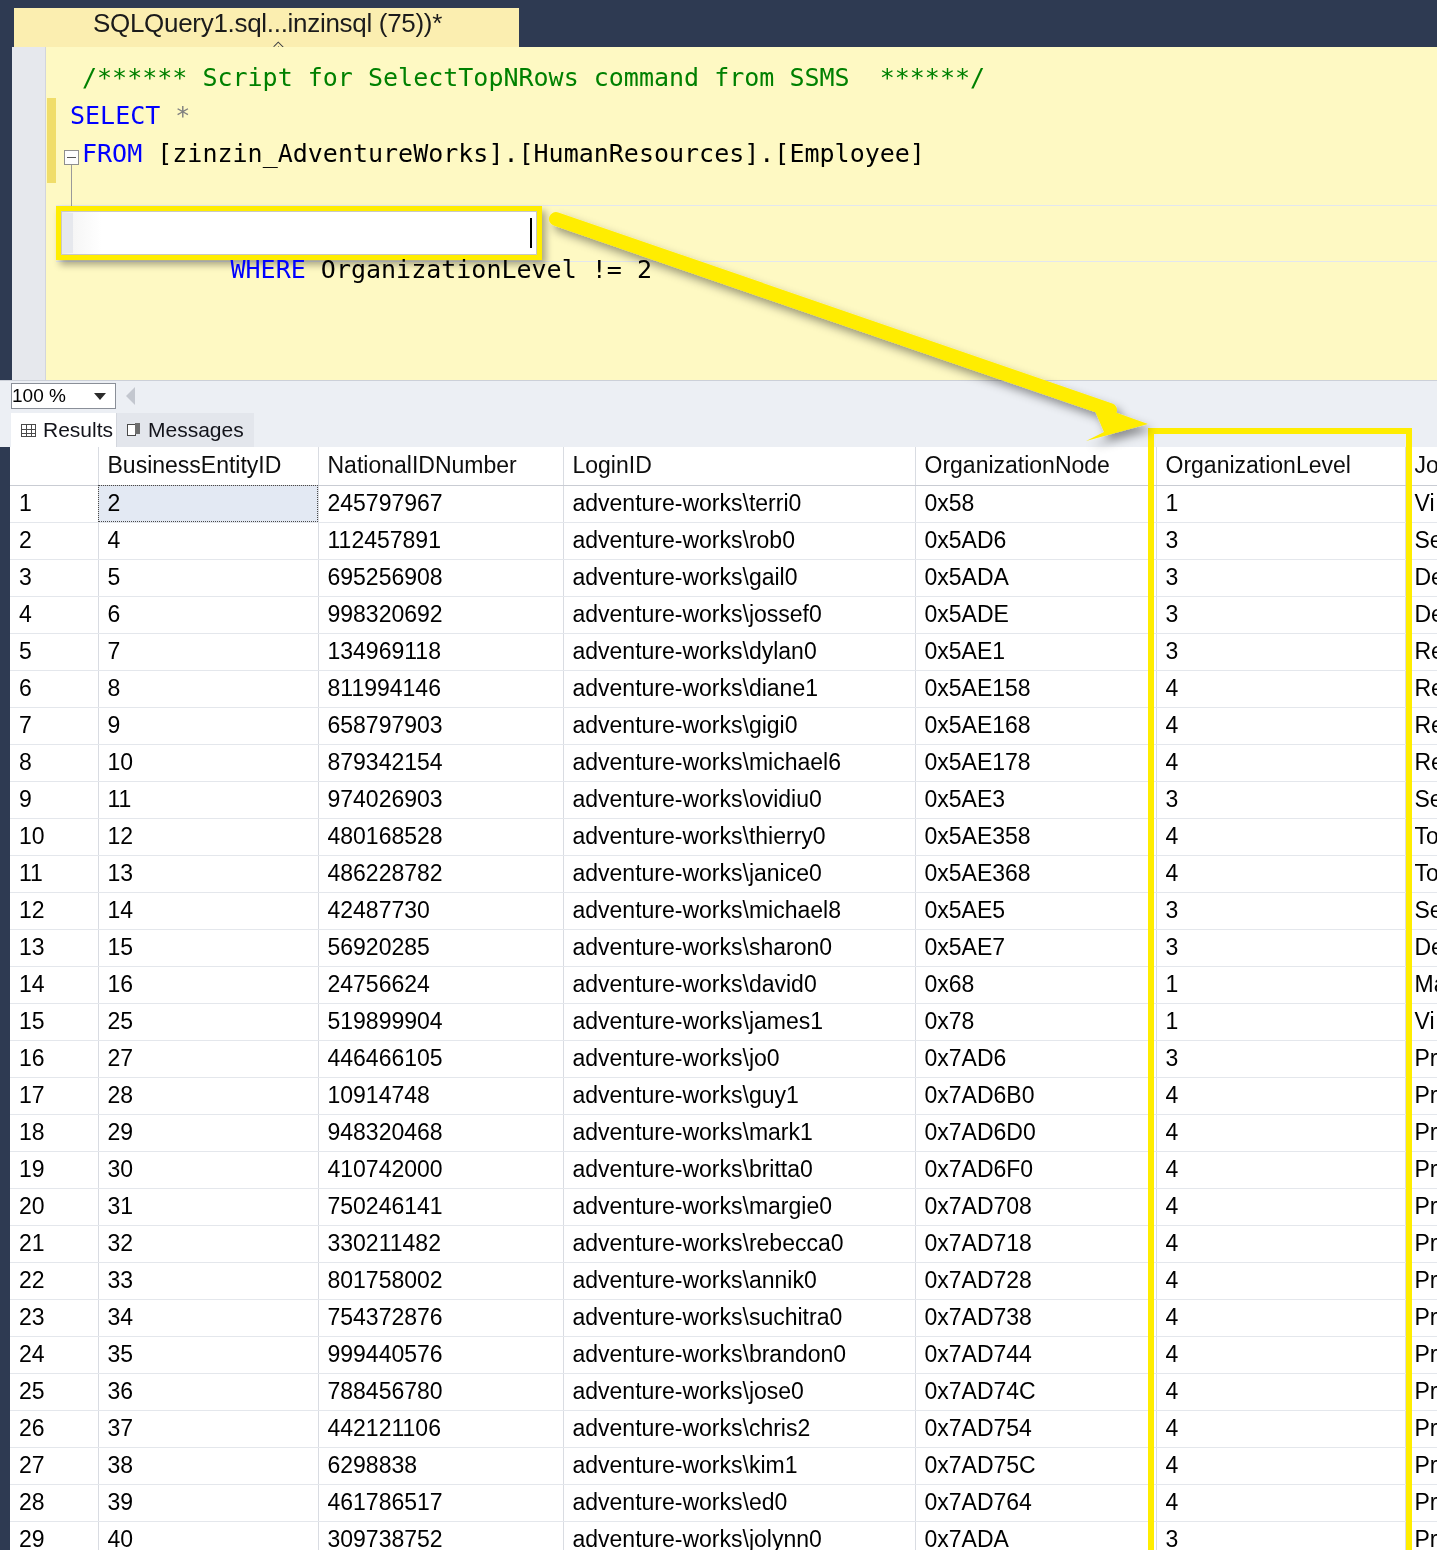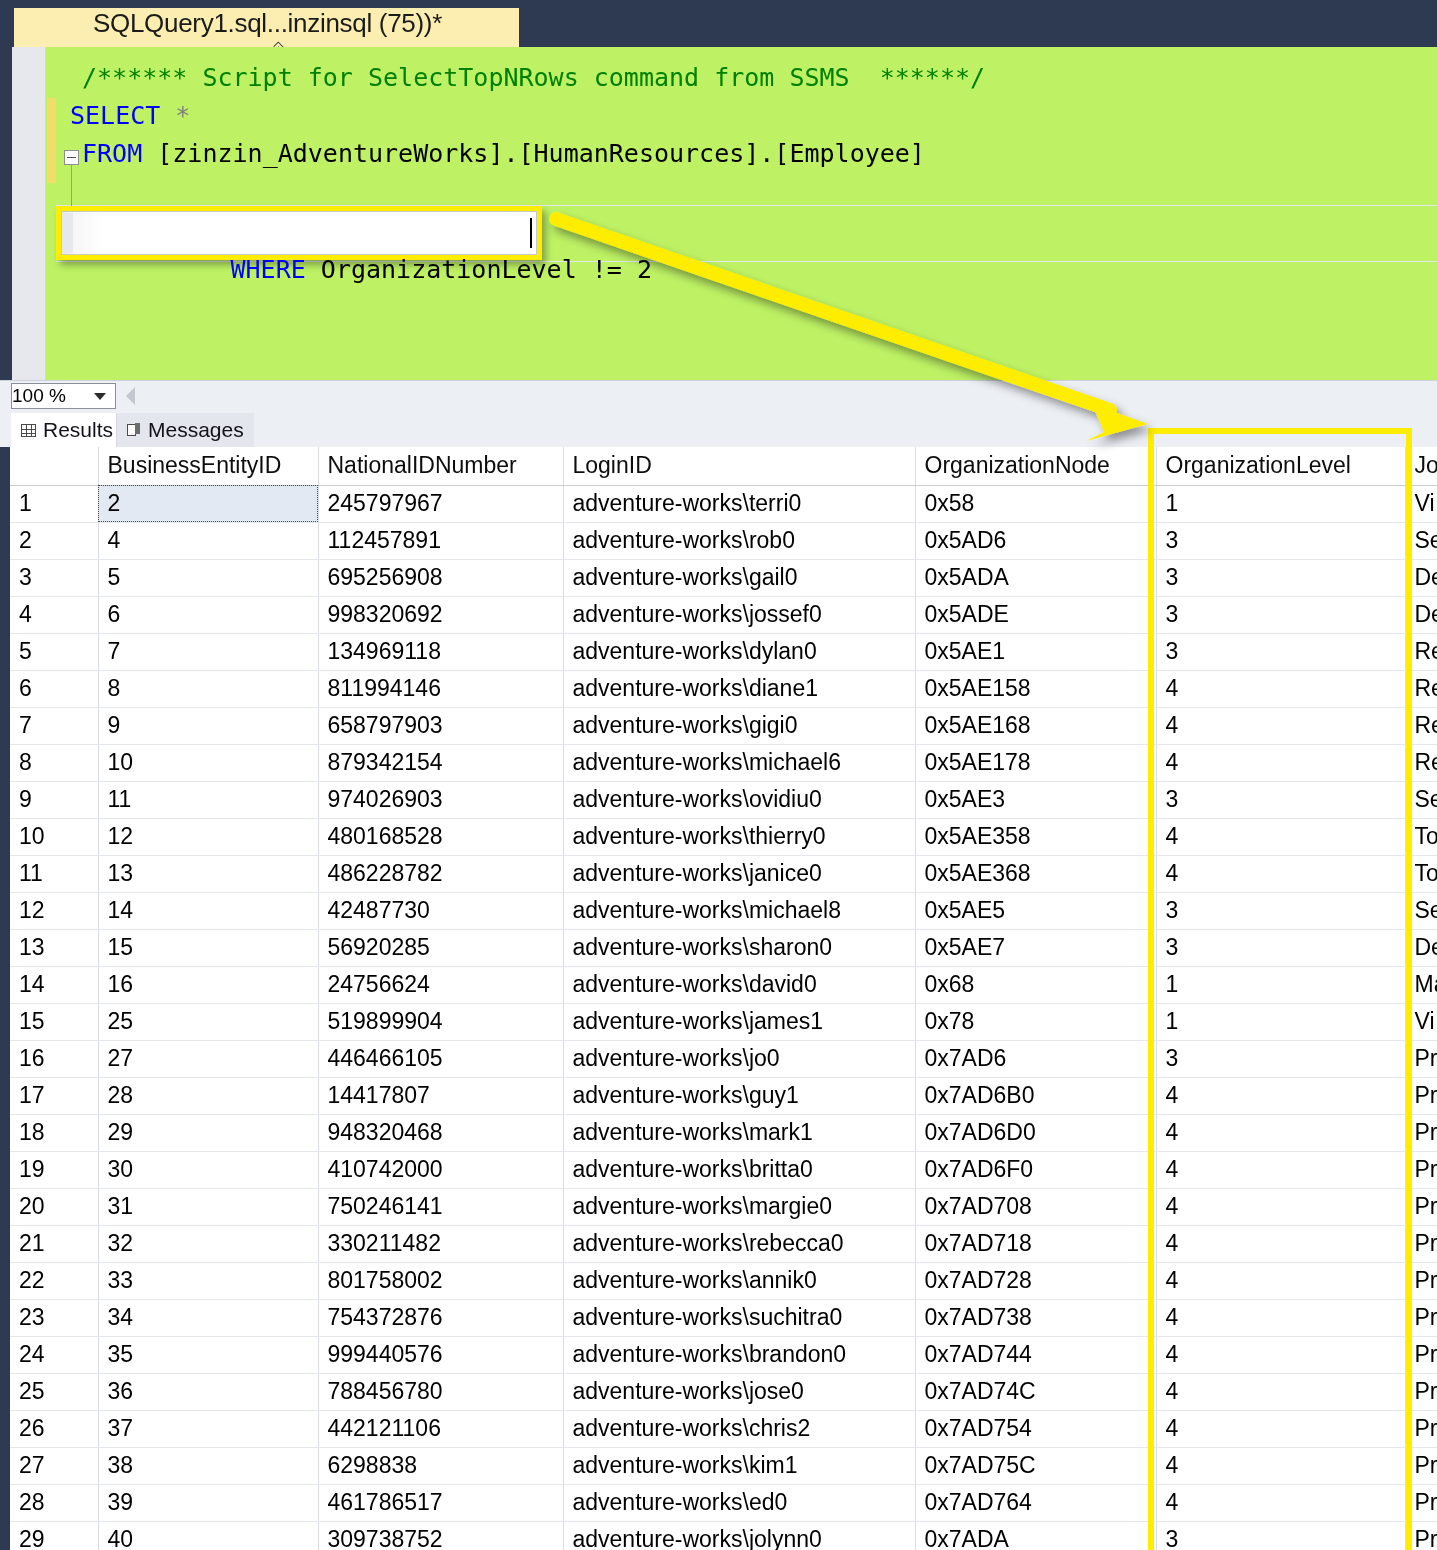--- a/index.html
+++ b/index.html
@@ -55,21 +55,21 @@
     color: #2b2f36;
     line-height: 1;
     font-weight: 300;
   }
 
   
   .editor-pane {
     position: absolute;
     left: 0; top: 47px;
     width: 1437px; height: 333px;
-    background: #bef264;
+    background: #fef9c3;
   }
   .editor-leftrail {
     position: absolute;
     left: 0; top: 0;
     width: 12px; height: 333px;
     background: #2e3a52;
   }
   .editor-gutter {
     position: absolute;
     left: 12px; top: 0;
@@ -572,21 +572,21 @@
             <td class="c-beid">27</td>
             <td class="c-nid">446466105</td>
             <td class="c-lid">adventure-works\jo0</td>
             <td class="c-onode">0x7AD6</td>
             <td class="c-olevel">3</td>
             <td class="c-job">Pr</td>
           </tr>
           <tr>
             <td class="rownum">17</td>
             <td class="c-beid">28</td>
-            <td class="c-nid">14417807</td>
+            <td class="c-nid">10914748</td>
             <td class="c-lid">adventure-works\guy1</td>
             <td class="c-onode">0x7AD6B0</td>
             <td class="c-olevel">4</td>
             <td class="c-job">Pr</td>
           </tr>
           <tr>
             <td class="rownum">18</td>
             <td class="c-beid">29</td>
             <td class="c-nid">948320468</td>
             <td class="c-lid">adventure-works\mark1</td>

